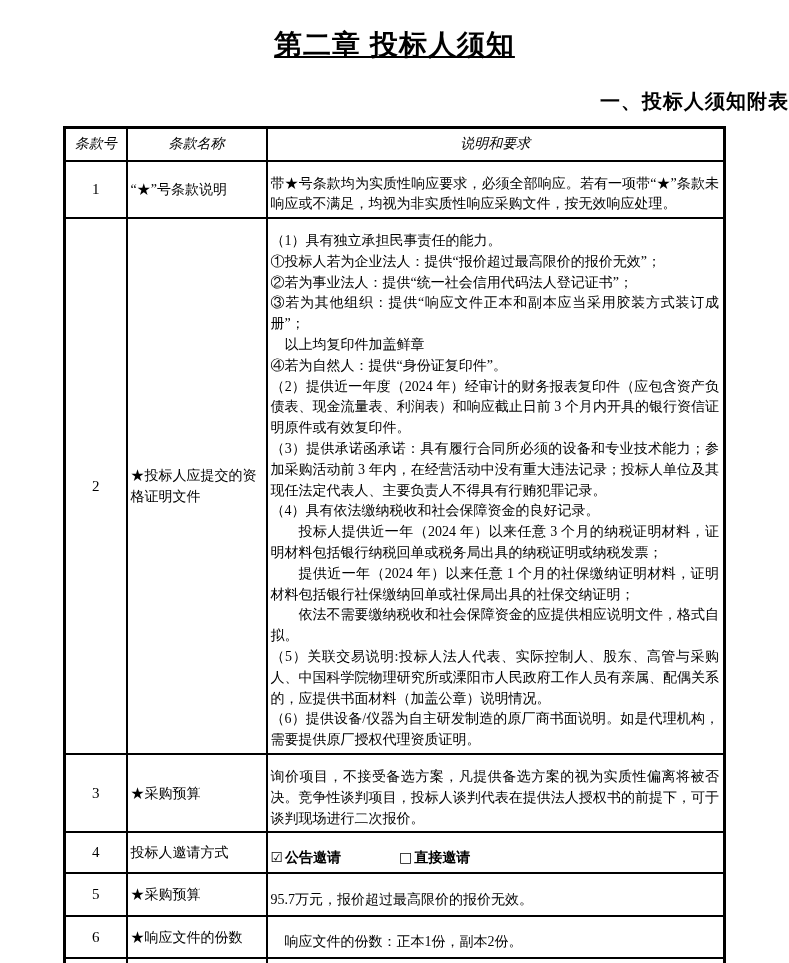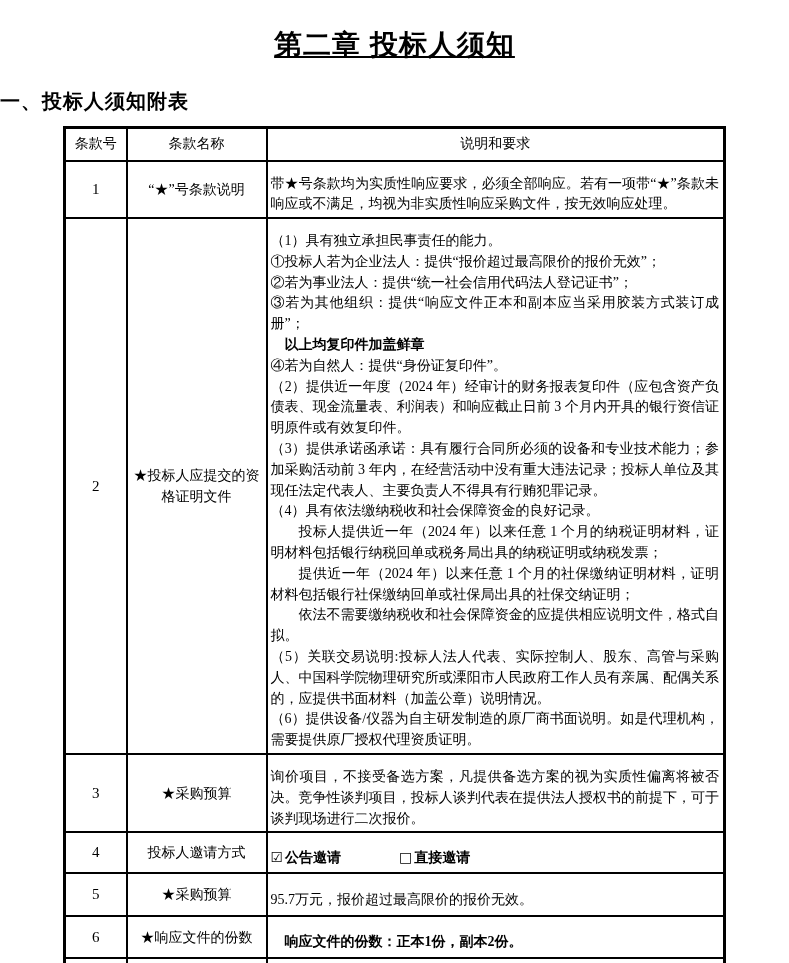--- a/index.html
+++ b/index.html
@@ -13,21 +13,21 @@
     text-align:center;
     font-family:"Liberation Sans","DejaVu Sans",sans-serif;
     font-weight:bold;
     font-size:28px;
     line-height:34px;
     margin:28px 0 0 0;
     letter-spacing:1px;
     text-decoration:underline;
   }
   .doc-subtitle{
-    text-align:left;
+    text-align:right;
     font-family:"Liberation Sans","DejaVu Sans",sans-serif;
     font-weight:bold;
     font-size:20px;
     line-height:24px;
     margin:27px 0 0 0;
     letter-spacing:1px;
   }
   table.notice{
     border-collapse:collapse;
     table-layout:fixed;
@@ -41,42 +41,42 @@
   th,td{
     border:2px solid #000;
     font-size:14px;
     box-sizing:border-box;
   }
   th{
     font-weight:normal;
     text-align:center;
     height:33px;
     font-size:14px;
+    font-style:italic;
   }
   td.no{
     text-align:center;
     vertical-align:middle;
     font-size:15px;
   }
   td.name{
-    text-align:center;
     vertical-align:middle;
     padding:8px 3px;
     line-height:21px;
   }
   td.desc{
     vertical-align:middle;
     padding:12px 4px 2px 3px;
   }
   .para{
     margin:0;
     line-height:20.8px;
     text-align:justify;
   }
-  .ind1{text-indent:1em;font-weight:bold;}
+  .ind1{text-indent:1em;}
   .ind2{text-indent:2em;}
   tr.r1{height:50px;}
   tr.r2{height:520px;}
   tr.r3{height:64px;}
   tr.r4{height:41px;}
   tr.r5{height:43px;}
   tr.r6{height:42px;}
   tr.r7{height:31px;}
   .opt{
     font-weight:bold;
@@ -123,21 +123,21 @@
         <td class="desc" style="vertical-align: top;">
           <p class="para">（1）具有独立承担民事责任的能力。</p>
           <p class="para">①投标人若为企业法人：提供“报价超过最高限价的报价无效”；</p>
           <p class="para">②若为事业法人：提供“统一社会信用代码法人登记证书”；</p>
           <p class="para">③若为其他组织：提供“响应文件正本和副本应当采用胶装方式装订成册”；</p>
           <p class="para ind1">以上均复印件加盖鲜章</p>
           <p class="para">④若为自然人：提供“身份证复印件”。</p>
           <p class="para">（2）提供近一年度（2024 年）经审计的财务报表复印件（应包含资产负债表、现金流量表、利润表）和响应截止日前 3 个月内开具的银行资信证明原件或有效复印件。</p>
           <p class="para">（3）提供承诺函承诺：具有履行合同所必须的设备和专业技术能力；参加采购活动前 3 年内，在经营活动中没有重大违法记录；投标人单位及其现任法定代表人、主要负责人不得具有行贿犯罪记录。</p>
           <p class="para">（4）具有依法缴纳税收和社会保障资金的良好记录。</p>
-          <p class="para ind2">投标人提供近一年（2024 年）以来任意 1 个月的纳税证明材料，证明材料包括银行纳税回单或税务局出具的纳税证明或纳税发票；</p>
+          <p class="para ind2">投标人提供近一年（2024 年）以来任意 3 个月的纳税证明材料，证明材料包括银行纳税回单或税务局出具的纳税证明或纳税发票；</p>
           <p class="para ind2">提供近一年（2024 年）以来任意 1 个月的社保缴纳证明材料，证明材料包括银行社保缴纳回单或社保局出具的社保交纳证明；</p>
           <p class="para ind2">依法不需要缴纳税收和社会保障资金的应提供相应说明文件，格式自拟。</p>
           <p class="para">（5）关联交易说明:投标人法人代表、实际控制人、股东、高管与采购人、中国科学院物理研究所或溧阳市人民政府工作人员有亲属、配偶关系的，应提供书面材料（加盖公章）说明情况。</p>
           <p class="para">（6）提供设备/仪器为自主研发制造的原厂商书面说明。如是代理机构，需要提供原厂授权代理资质证明。</p>
         </td>
       </tr>
       <tr class="r3">
         <td class="no">3</td>
         <td class="name">★采购预算</td>
         <td class="desc">

